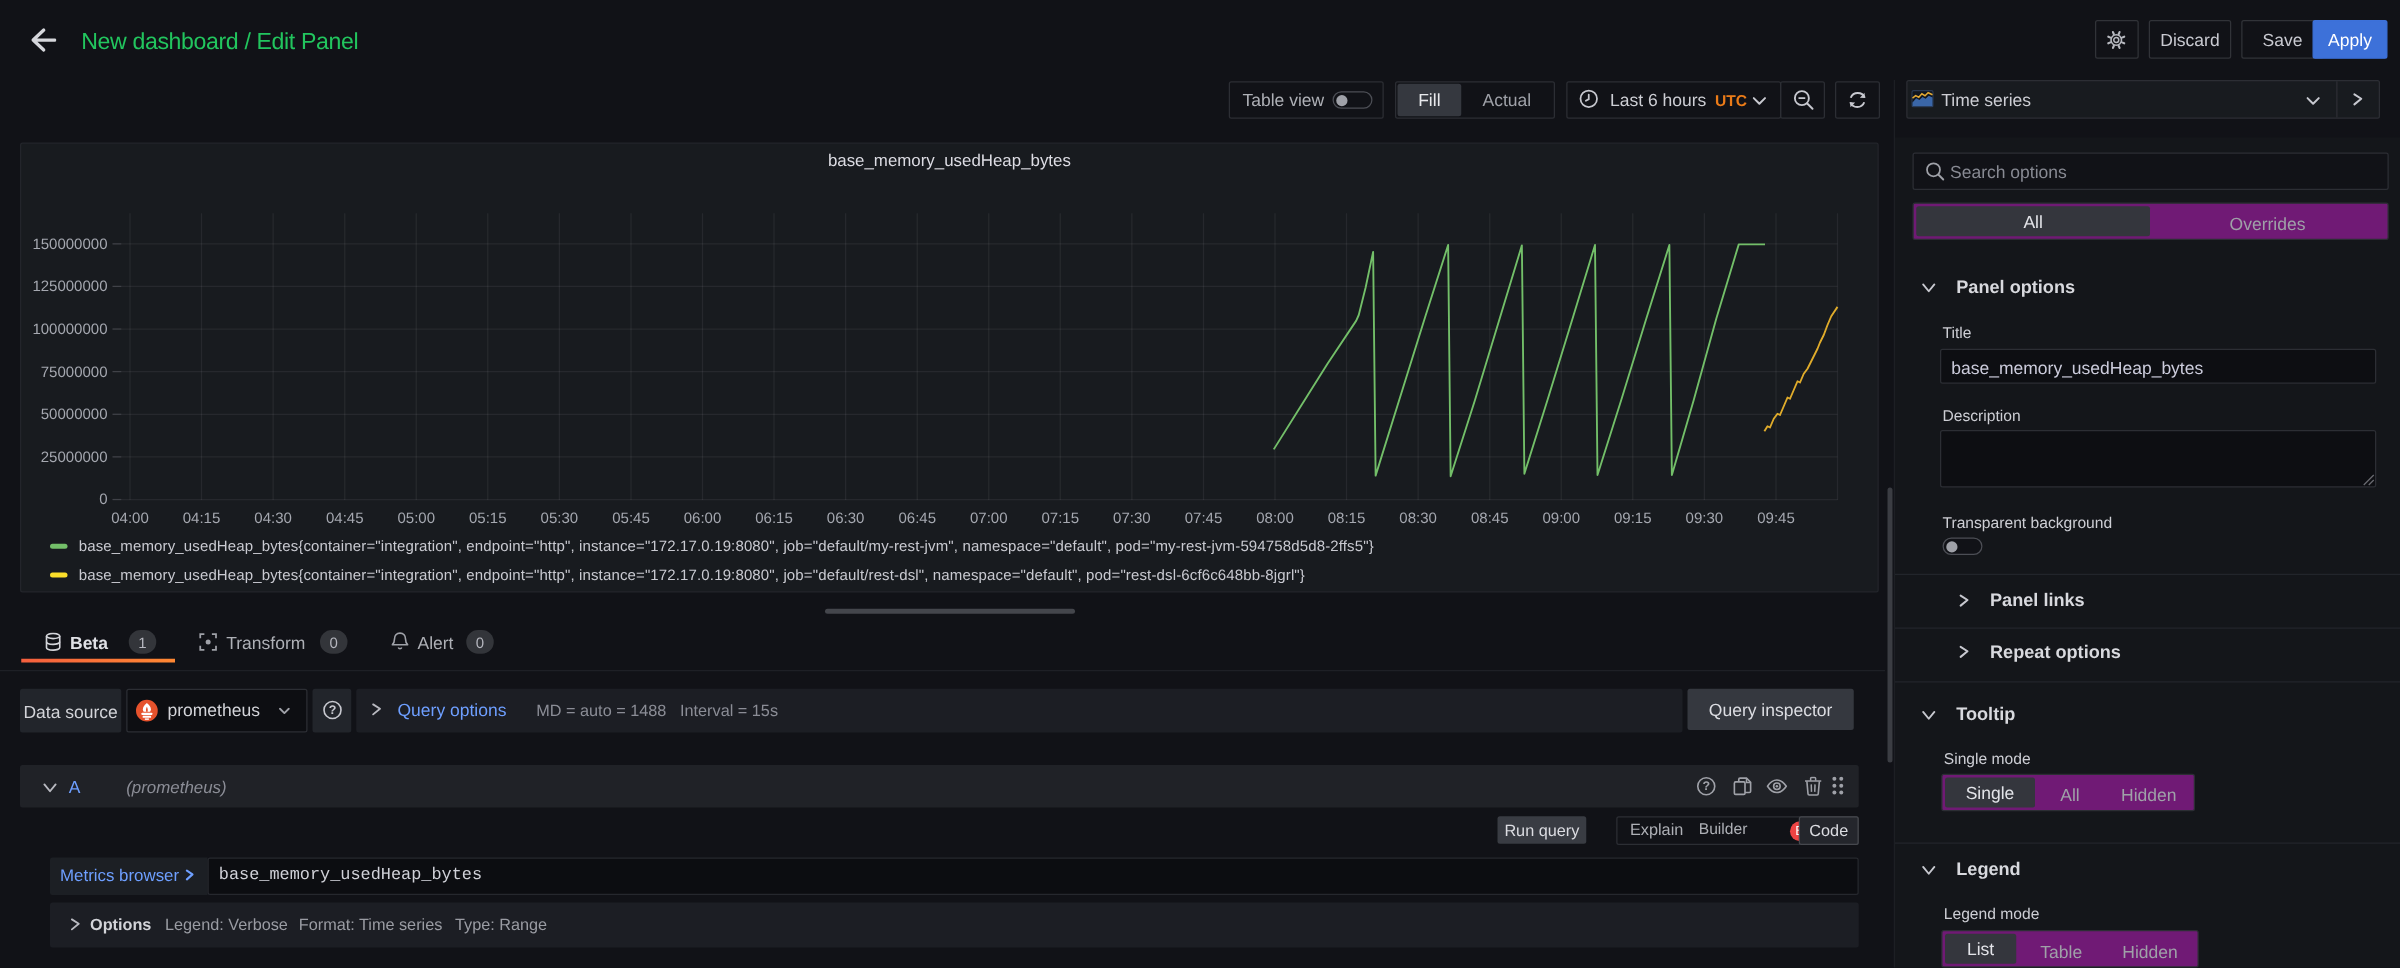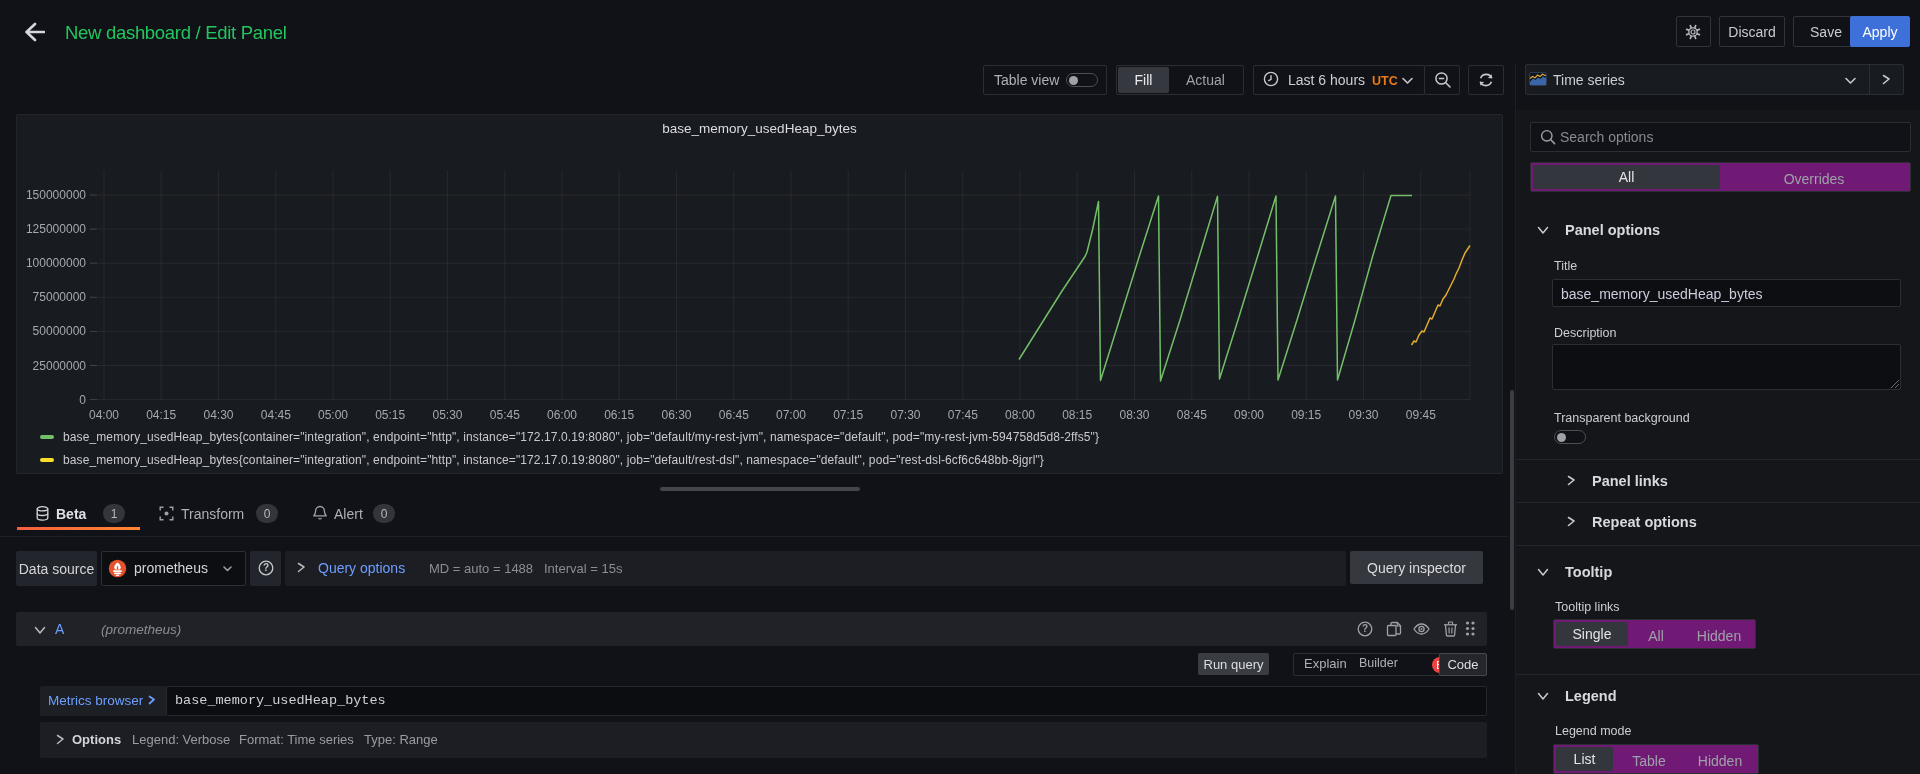--- a/index.html
+++ b/index.html
@@ -135,21 +135,21 @@
 <svg class="abs " style="left:1567px;top:516px" width="10" height="12" viewBox="0 0 10 12">
     <path d="M1.5 1.5 L7 5.0 L1.5 9.5" stroke="#c7c8cf" stroke-width="1.6" fill="none" stroke-linecap="round" stroke-linejoin="round"></path>
   </svg>
 <div class="sechead" style="left:1592px;top:514px">Repeat options</div>
 <div class="divider" style="top:545px"></div>
 
 <svg class="abs " style="left:1537px;top:568px" width="12" height="9" viewBox="0 0 12 9">
     <path d="M1.5 1.5 L6.0 7 L10.5 1.5" stroke="#c7c8cf" stroke-width="1.5" fill="none" stroke-linecap="round" stroke-linejoin="round"></path>
   </svg>
 <div class="sechead" style="left:1565px;top:564px">Tooltip</div>
-<div class="lbl" style="left:1555px;top:600px">Tooltip links</div>
+<div class="lbl" style="left:1555px;top:600px">Single mode</div>
 <div class="radio" style="left:1553px;top:619px;width:203px;height:30px">
   <span class="on" style="position:absolute;left:2px;top:2px;width:72px;height:24px">Single</span>
   <span style="position:absolute;left:74px;top:2px;width:56px">All</span>
   <span style="position:absolute;left:130px;top:2px;width:70px">Hidden</span>
 </div>
 <div class="divider" style="top:674px"></div>
 
 <svg class="abs " style="left:1537px;top:692px" width="12" height="9" viewBox="0 0 12 9">
     <path d="M1.5 1.5 L6.0 7 L10.5 1.5" stroke="#c7c8cf" stroke-width="1.5" fill="none" stroke-linecap="round" stroke-linejoin="round"></path>
   </svg>

